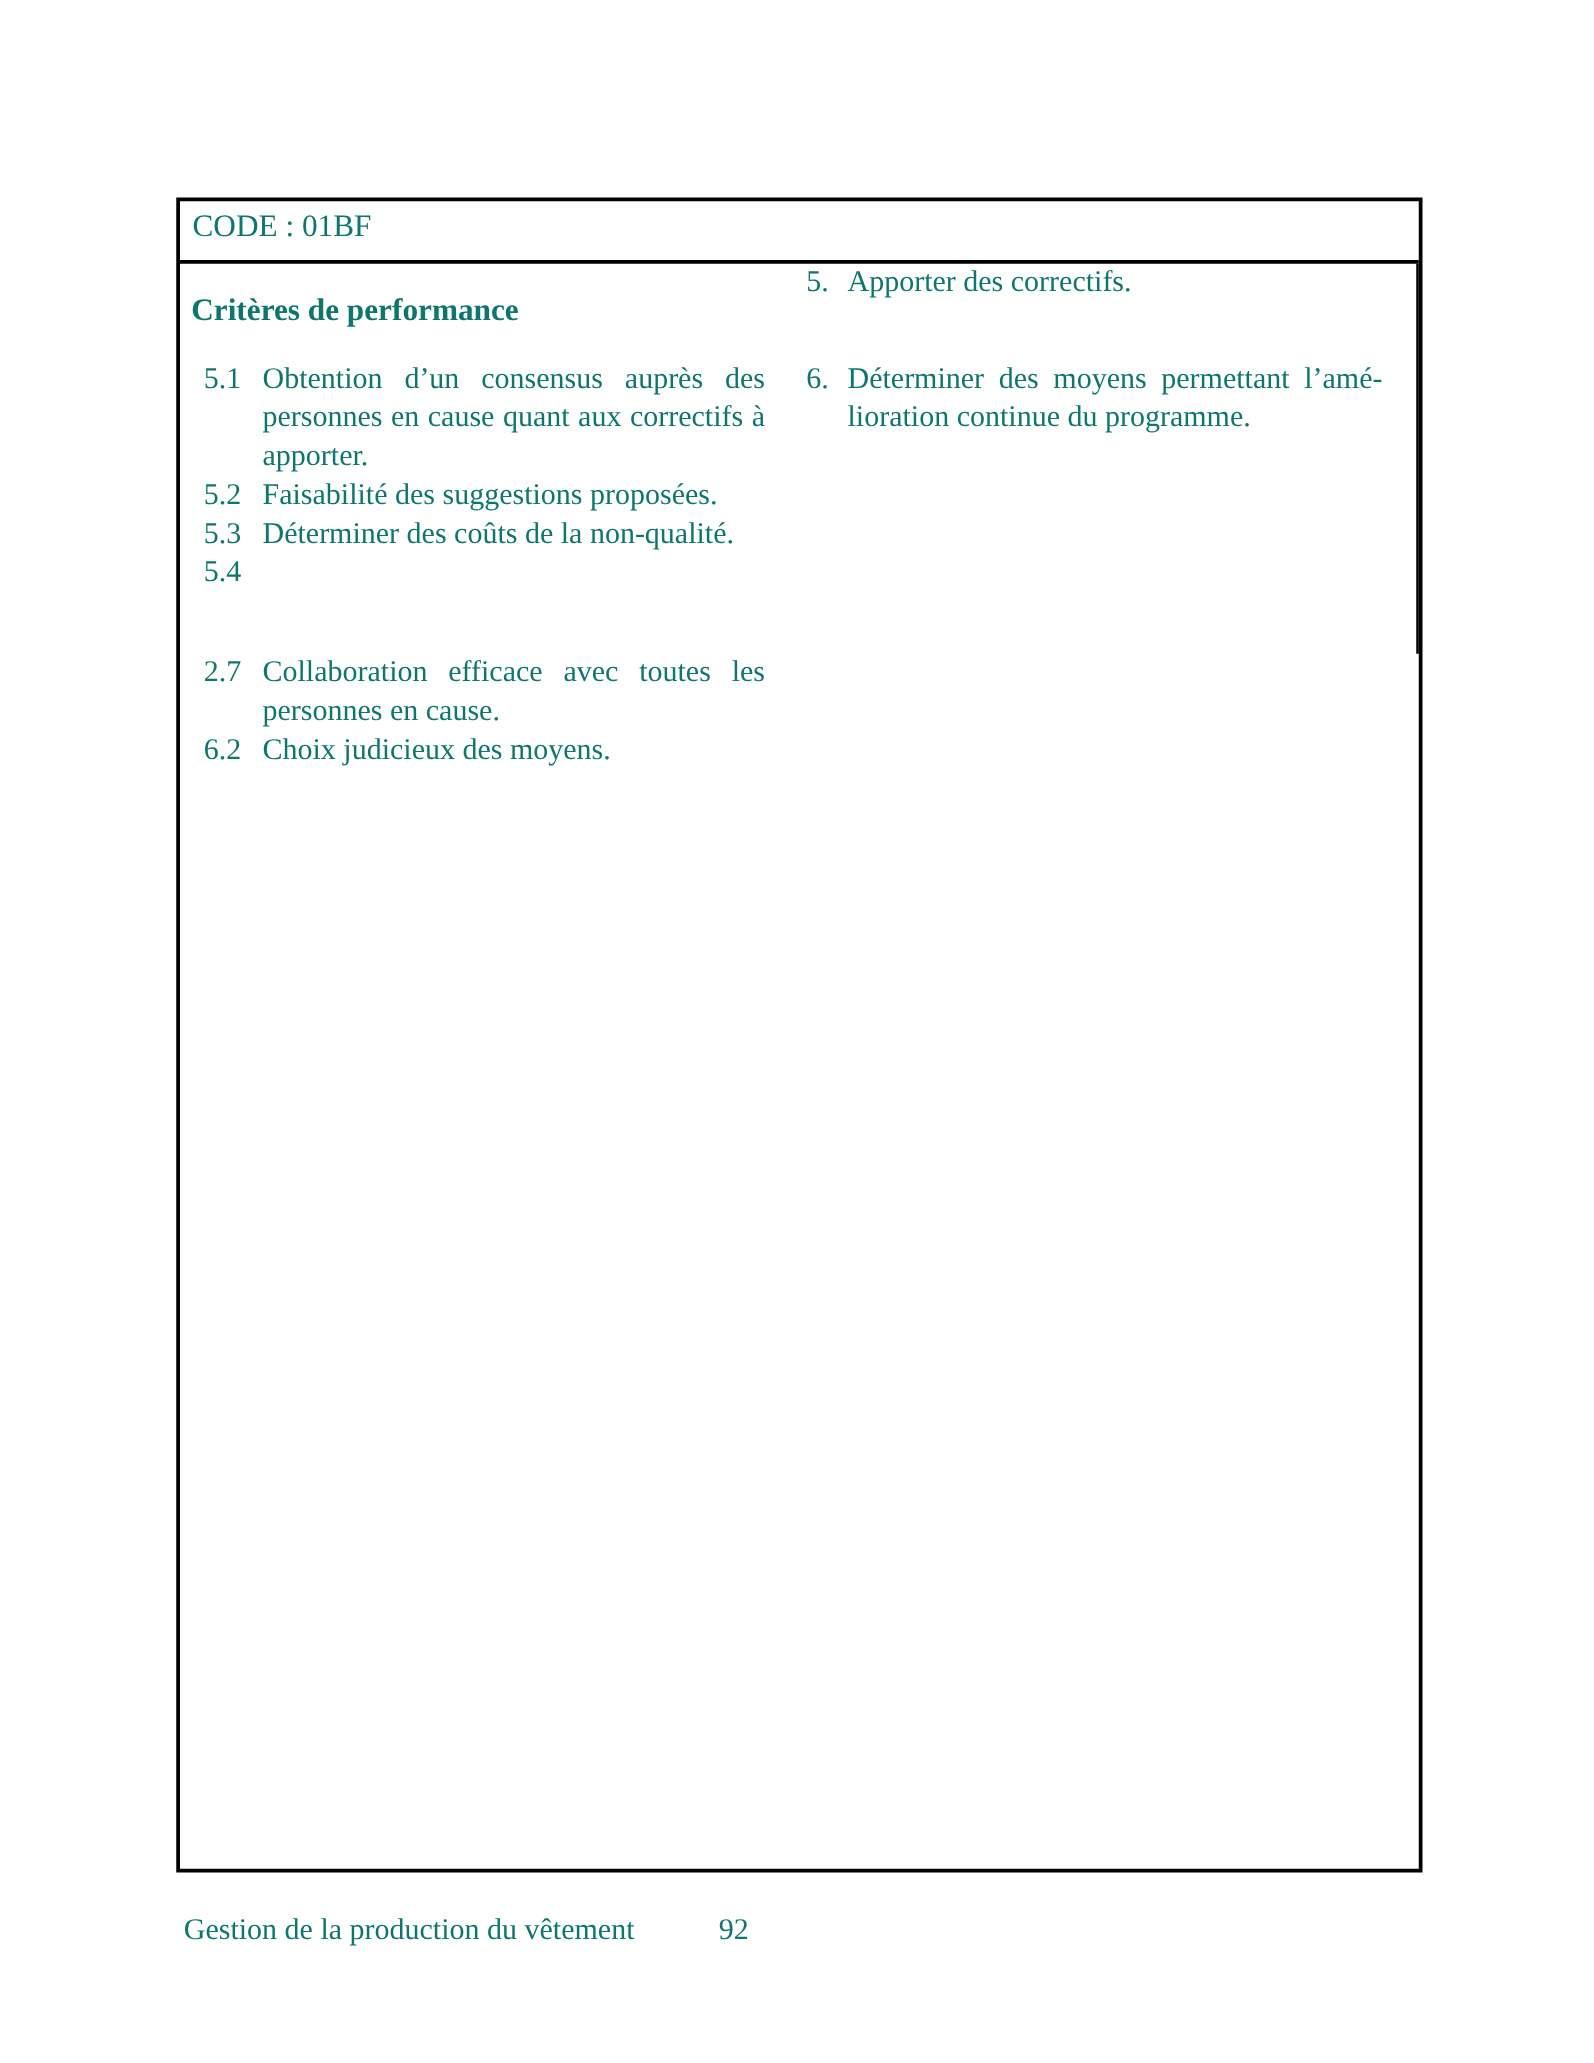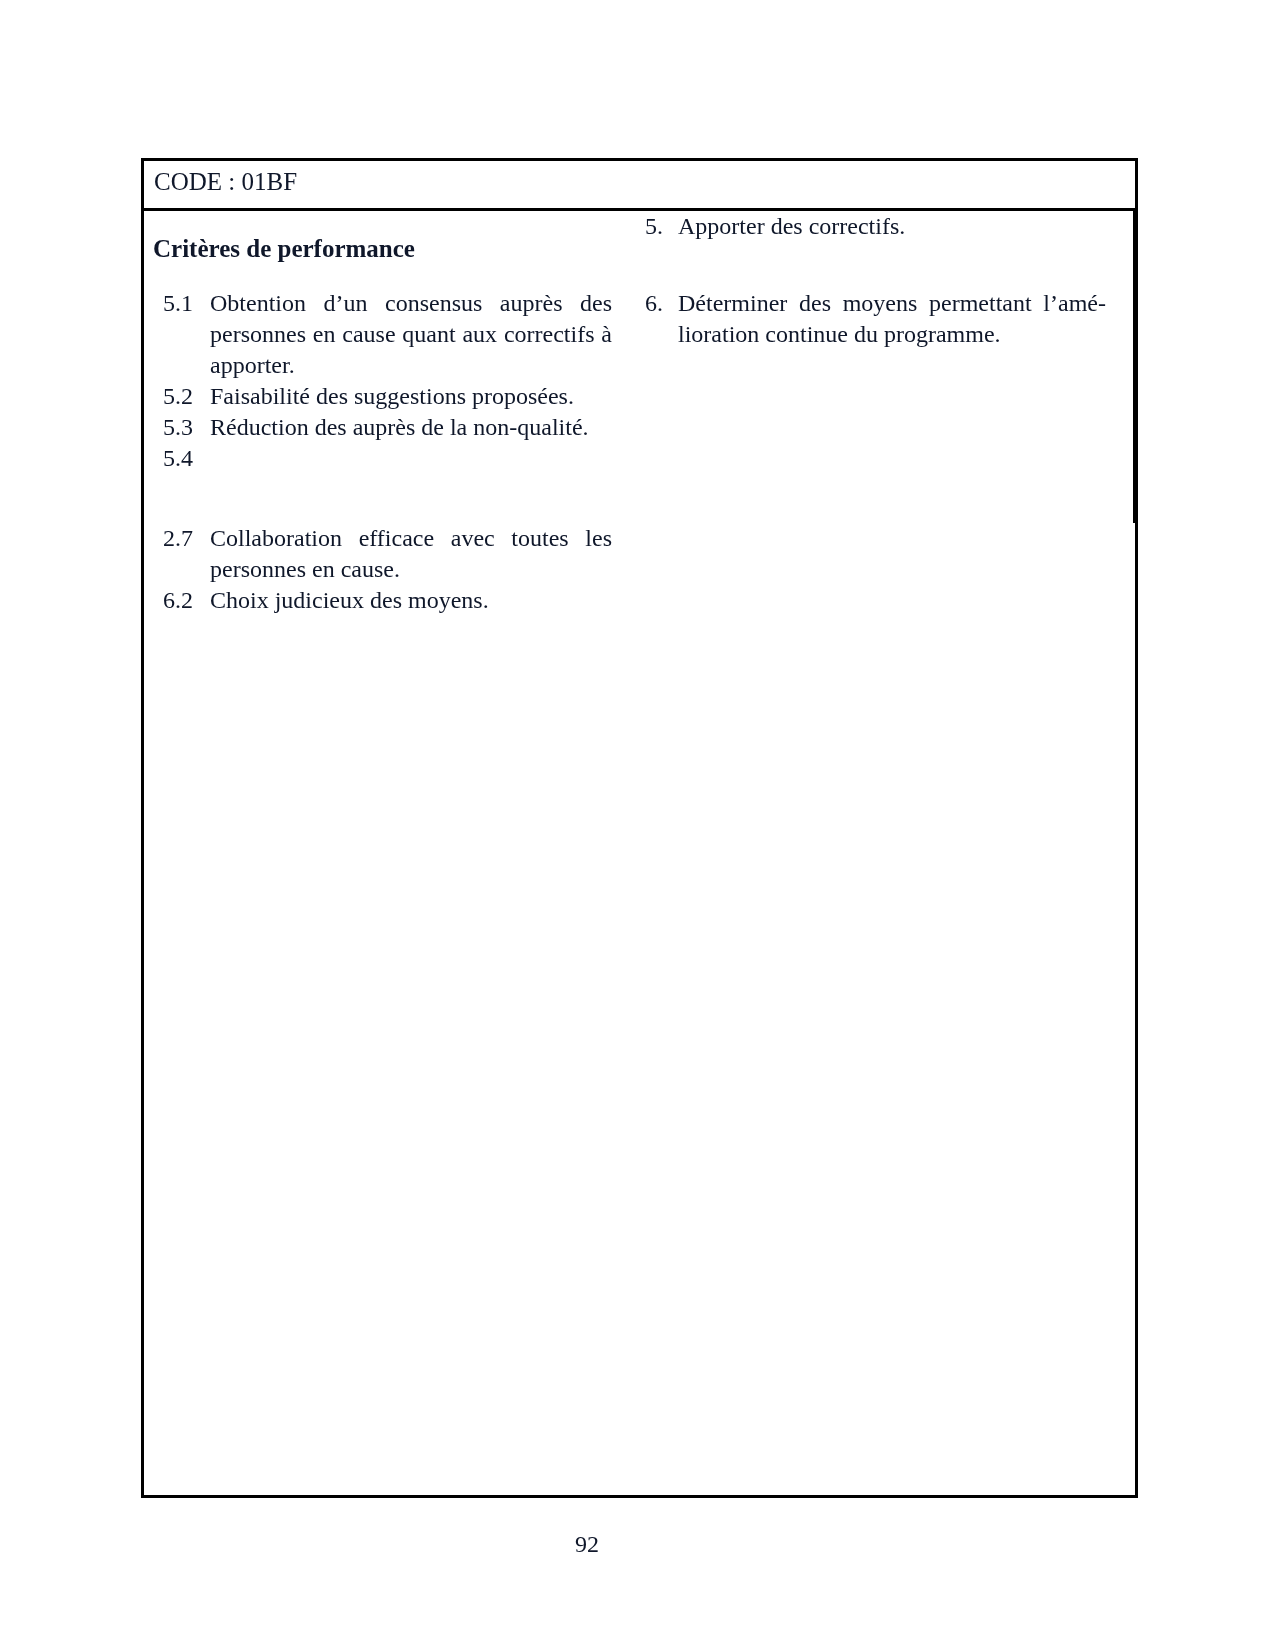--- a/index.html
+++ b/index.html
@@ -5,21 +5,21 @@
   html, body {
     margin: 0;
     padding: 0;
     background: #ffffff;
   }
   .page {
     position: relative;
     width: 1275px;
     height: 1650px;
     background: #ffffff;
-    color: #0f172a;
+    color: #0f766e;
     font-family: "Liberation Serif", "DejaVu Serif", serif;
     overflow: hidden;
   }
   .table-outer {
     position: absolute;
     left: 141px;
     top: 158px;
     width: 997px;
     height: 1340px;
     border: 3px solid #000000;
@@ -112,21 +112,21 @@
           </div>
           <div class="item">
             <span class="num">5.2</span>
             <div class="itext">
               <div class="tline">Faisabilité des suggestions proposées.</div>
             </div>
           </div>
           <div class="item">
             <span class="num">5.3</span>
             <div class="itext">
-              <div class="tline">Réduction des auprès de la non-qualité.</div>
+              <div class="tline">Déterminer des coûts de la non-qualité.</div>
             </div>
           </div>
           <div class="item">
             <span class="num">5.4</span>
             <div class="itext">
             </div>
           </div>
         </div>
 
       <div class="cell content lc">
@@ -151,16 +151,17 @@
             <div class="itext">
               <div class="tline">Choix judicieux des moyens.</div>
             </div>
           </div>
         </div>
     </div>
 
   </div>
 
   <div class="footer">
+    <span class="ftitle">Gestion de la production du vêtement</span>
     <span class="fpage">92</span>
   </div>
 
 </div>
 
 </body></html>

